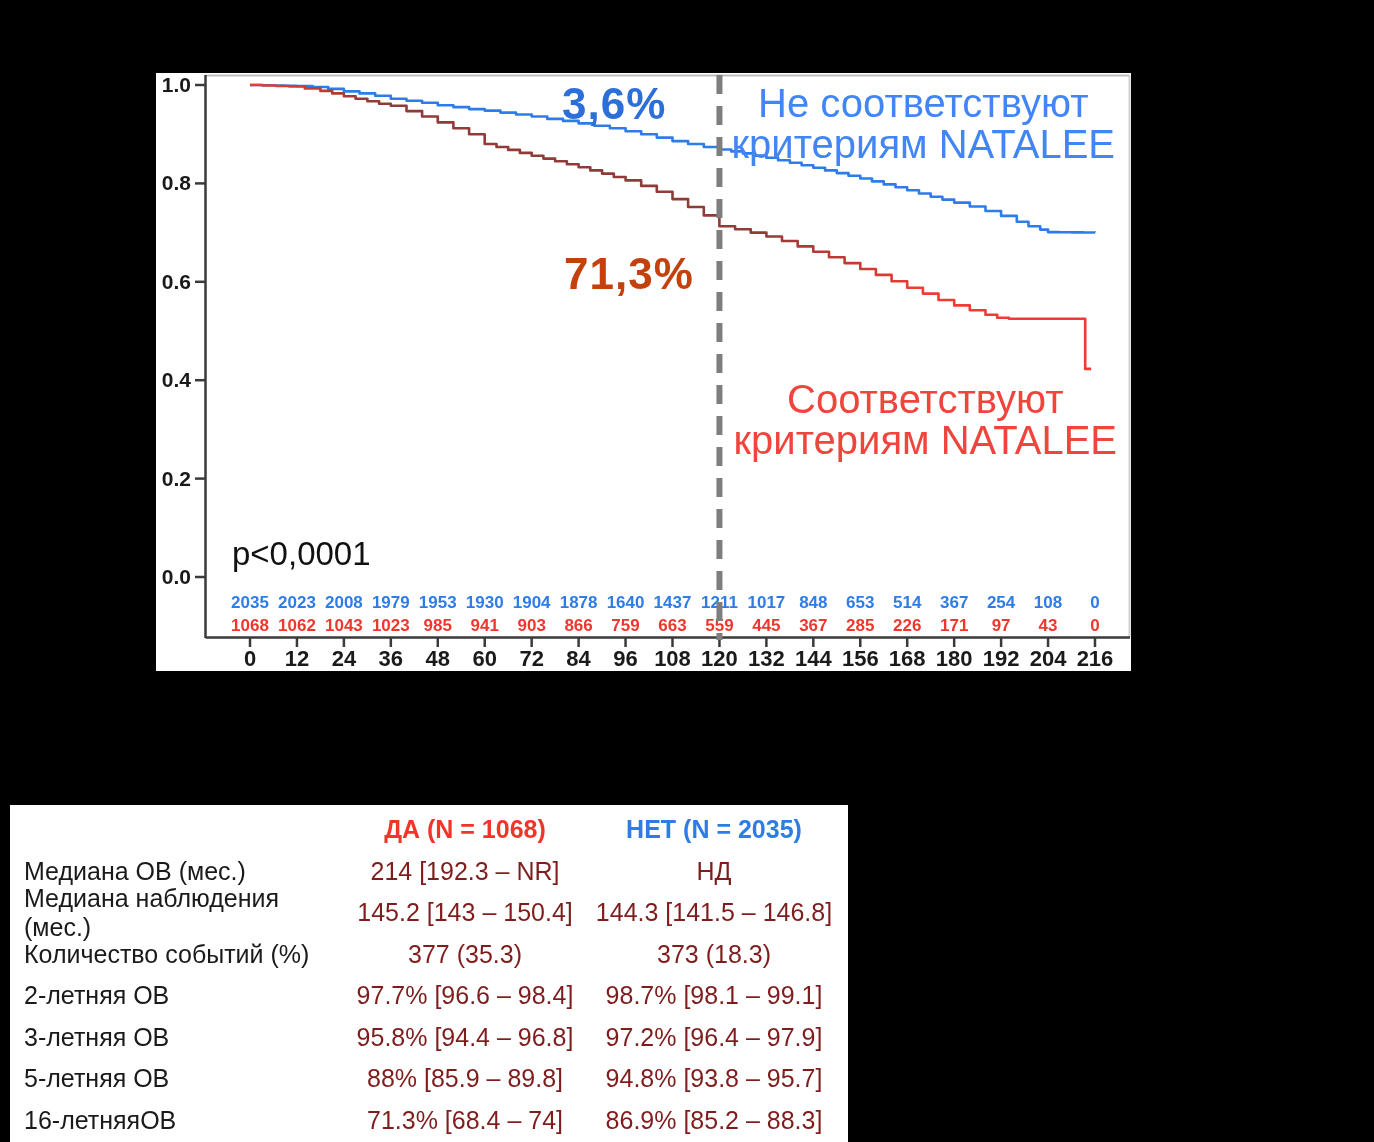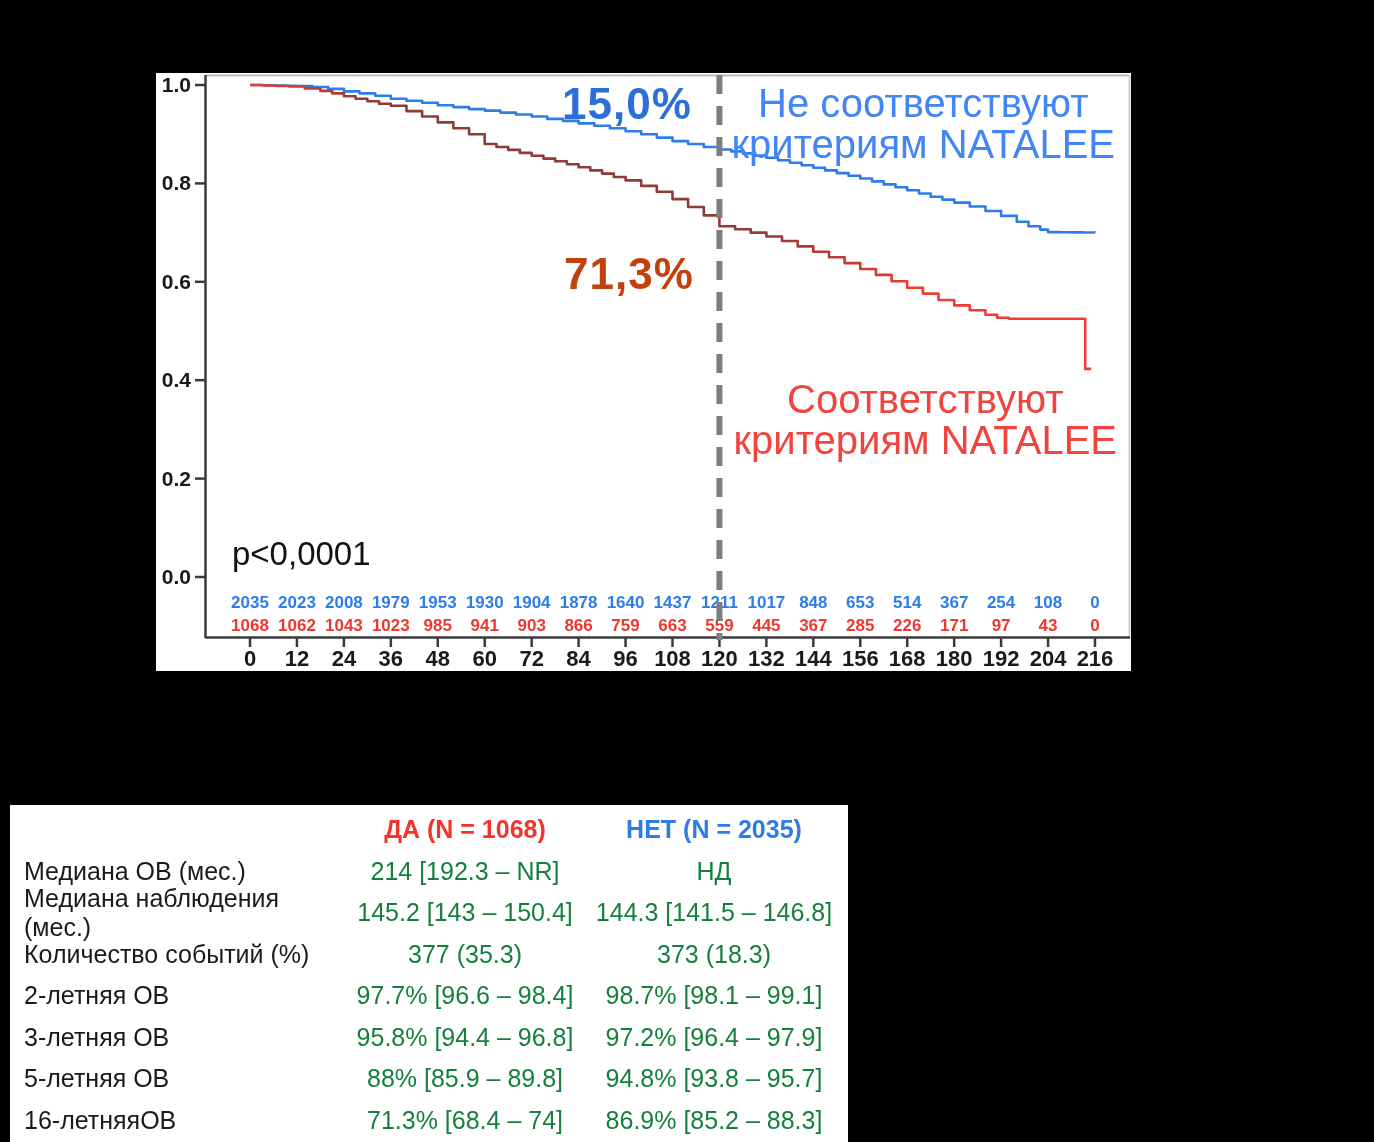--- a/index.html
+++ b/index.html
@@ -13,21 +13,21 @@
   .pct-red{left:408px;top:176px;color:#c2410c;}
   .grp{font-size:40px;text-align:center;line-height:41px;}
   .grp-blue{right:16px;top:10px;color:#4285f4;}
   .grp-red{right:14px;top:306px;color:#f0443c;margin-left:36px;}
   .pval{left:76px;top:462px;color:#111;font-size:33px;}
   .table-panel{position:absolute;left:10px;top:805px;width:838px;height:337px;background:#fff;
                display:grid;grid-template-columns:340px 230px 268px;grid-auto-rows:41.5px;
                align-items:center;padding-top:4px;box-sizing:border-box;}
   .t-head{font-weight:bold;font-size:25px;text-align:center;}
   .t-label{font-size:25px;color:#1a1a1a;padding-left:14px;}
-  .t-val{font-size:25px;color:#15803d;text-align:center;}
+  .t-val{font-size:25px;color:#7f1d1d;text-align:center;}
 </style>
 </head>
 <body>
 
 <div class="stage">
 
   <div class="chart-panel">
     <svg id="km-svg" width="975" height="598" viewBox="0 0 975 598">
         <defs>
           <linearGradient id="redgrad" gradientUnits="userSpaceOnUse" x1="94" x2="935.0799999999999" y1="0" y2="0">
@@ -130,21 +130,21 @@
         <text x="751.216" y="558" text-anchor="middle" fill="#f0372e" font-size="17" font-weight="bold" font-family="Liberation Sans, sans-serif">226</text>
         <text x="798.16" y="558" text-anchor="middle" fill="#f0372e" font-size="17" font-weight="bold" font-family="Liberation Sans, sans-serif">171</text>
         <text x="845.104" y="558" text-anchor="middle" fill="#f0372e" font-size="17" font-weight="bold" font-family="Liberation Sans, sans-serif">97</text>
         <text x="892.048" y="558" text-anchor="middle" fill="#f0372e" font-size="17" font-weight="bold" font-family="Liberation Sans, sans-serif">43</text>
         <text x="938.992" y="558" text-anchor="middle" fill="#f0372e" font-size="17" font-weight="bold" font-family="Liberation Sans, sans-serif">0</text>
         <path d="M 94.0 12.0 H 105.7 V 12.2 H 117.5 V 12.5 H 129.2 V 12.7 H 140.9 V 13.0 H 156.6 V 14.0 H 172.2 V 15.9 H 187.9 V 18.4 H 203.5 V 20.4 H 219.2 V 22.8 H 234.8 V 25.8 H 250.5 V 27.7 H 266.1 V 29.7 H 281.8 V 32.2 H 297.4 V 34.1 H 313.1 V 36.1 H 328.7 V 37.6 H 344.4 V 39.6 H 360.0 V 41.5 H 375.7 V 43.5 H 391.3 V 45.9 H 407.0 V 47.9 H 422.6 V 50.4 H 438.3 V 52.8 H 453.9 V 55.3 H 469.6 V 58.2 H 485.2 V 61.2 H 500.8 V 64.6 H 516.5 V 68.1 H 532.1 V 71.0 H 547.8 V 74.0 H 563.4 V 76.5 H 575.2 V 78.4 H 586.9 V 80.4 H 598.6 V 82.6 H 610.4 V 84.8 H 622.1 V 87.3 H 633.9 V 89.7 H 645.6 V 92.2 H 657.3 V 94.7 H 669.1 V 97.4 H 680.8 V 100.1 H 692.5 V 102.8 H 704.3 V 105.5 H 716.0 V 108.4 H 727.7 V 111.4 H 739.5 V 114.3 H 751.2 V 117.3 H 763.0 V 120.5 H 774.7 V 123.7 H 786.4 V 126.6 H 798.2 V 129.6 H 813.8 V 133.5 H 829.5 V 138.0 H 845.1 V 142.9 H 860.8 V 148.8 H 872.5 V 153.2 H 884.2 V 156.6 H 892.0 V 159.1 H 903.8 V 159.2 H 915.5 V 159.4 H 927.3 V 159.5 H 939.0 V 159.6" fill="none" stroke="#2e7ce8" stroke-width="2.6" stroke-linejoin="round"></path>
         <path d="M 94.0 12.0 H 107.0 V 12.5 H 120.1 V 13.0 H 133.1 V 13.5 H 148.8 V 15.4 H 164.4 V 17.9 H 176.2 V 20.4 H 187.9 V 23.3 H 199.6 V 25.8 H 211.4 V 28.2 H 223.1 V 30.7 H 234.8 V 32.7 H 250.5 V 38.1 H 266.1 V 43.5 H 281.8 V 49.4 H 297.4 V 55.3 H 313.1 V 61.2 H 328.7 V 71.0 H 340.5 V 74.0 H 352.2 V 76.9 H 363.9 V 79.9 H 375.7 V 82.8 H 387.4 V 85.6 H 399.1 V 88.3 H 410.9 V 91.2 H 422.6 V 94.2 H 434.3 V 97.4 H 446.1 V 100.6 H 457.8 V 104.0 H 469.6 V 107.4 H 485.2 V 112.9 H 500.8 V 118.8 H 516.5 V 126.1 H 532.1 V 134.0 H 547.8 V 142.4 H 563.4 V 153.2 H 579.1 V 156.2 H 594.7 V 159.6 H 610.4 V 163.5 H 626.0 V 168.0 H 641.7 V 173.4 H 657.3 V 178.8 H 673.0 V 184.2 H 688.6 V 190.1 H 704.3 V 196.0 H 719.9 V 201.9 H 735.6 V 208.3 H 751.2 V 214.7 H 766.9 V 220.6 H 782.5 V 227.0 H 798.2 V 232.4 H 813.8 V 237.3 H 829.5 V 241.8 H 841.2 V 244.7 H 852.9 V 245.7 H 865.3 V 245.7 H 877.7 V 245.7 H 890.1 V 245.7 H 902.5 V 245.7 H 914.9 V 245.7 H 927.3 V 245.7 H 929.2 V 295.9 H 935.1 V 295.9" fill="none" stroke="url(#redgrad)" stroke-width="2.6" stroke-linejoin="round"></path>
         <line x1="563.44" y1="2" x2="563.44" y2="567" stroke="#7e7e7e" stroke-width="6" stroke-dasharray="19 12"></line>
       </svg>
 
-    <div class="overlay pct pct-blue">15,0%</div>
+    <div class="overlay pct pct-blue">3,6%</div>
     <div class="overlay pct pct-red">71,3%</div>
 
     <div class="overlay grp grp-blue">
       <div>Не соответствуют</div>
       <div>критериям NATALEE</div>
     </div>
     <div class="overlay grp grp-red">
       <div>Соответствуют</div>
       <div>критериям NATALEE</div>
     </div>

